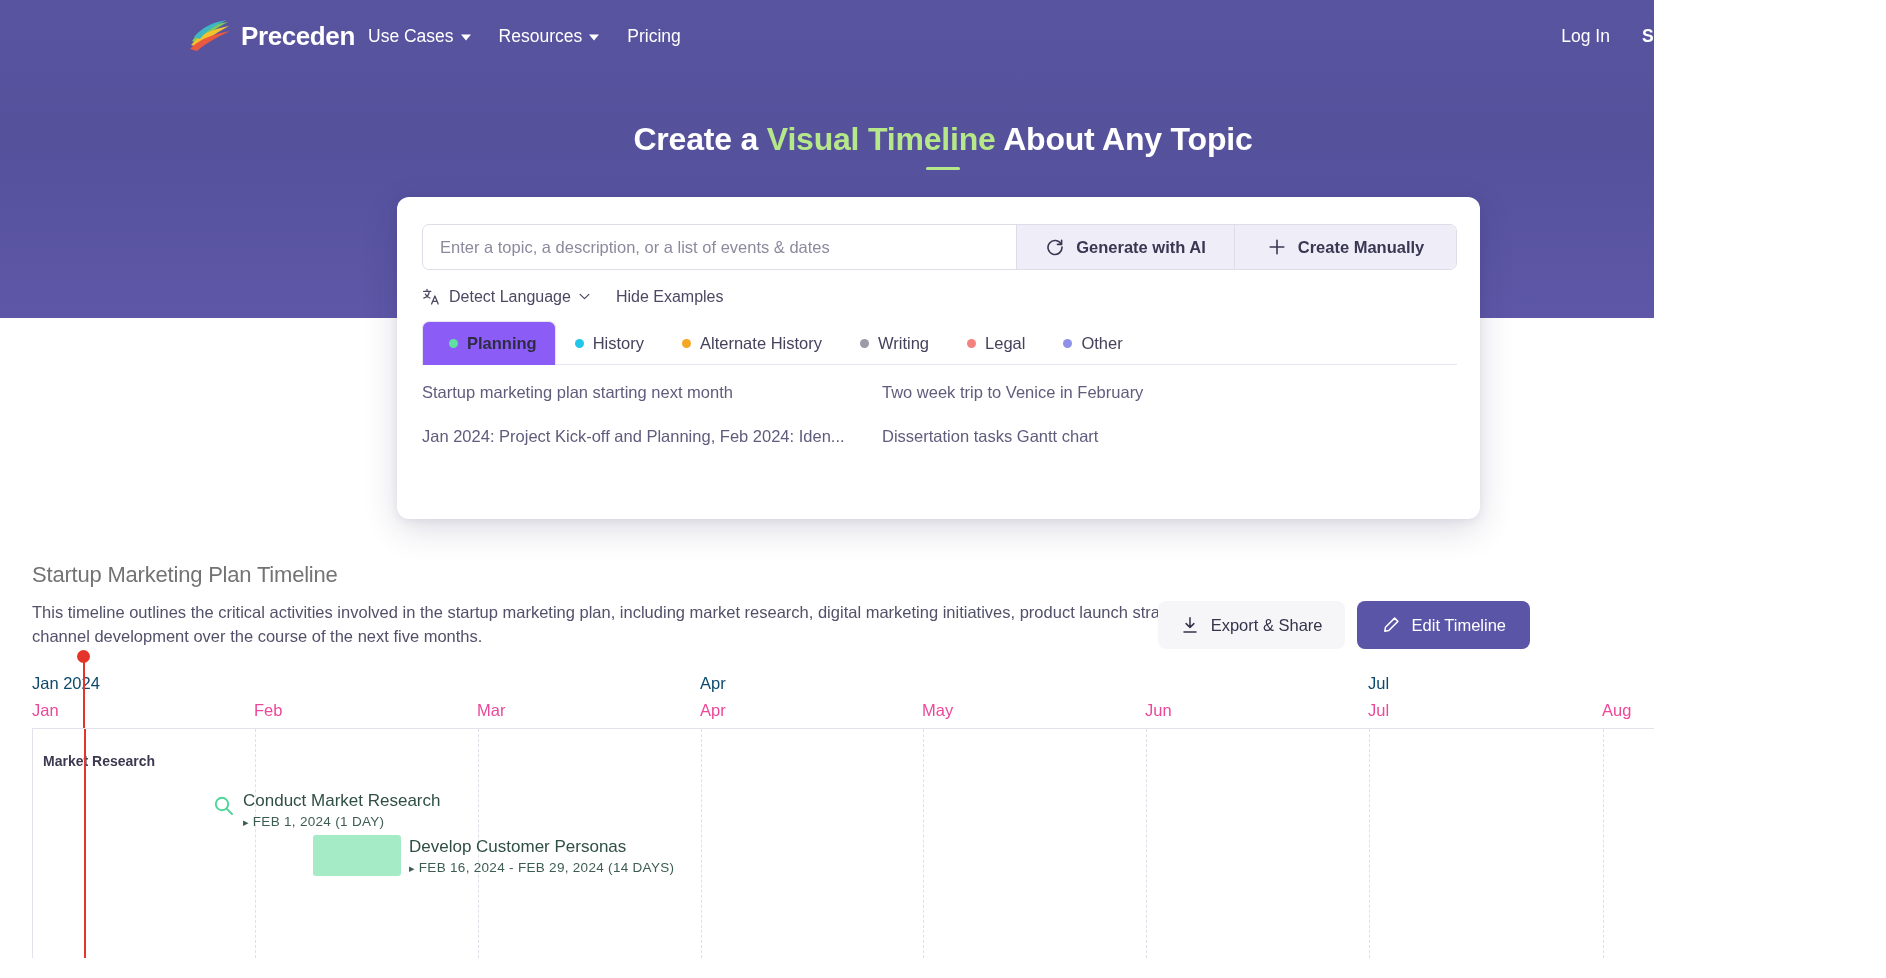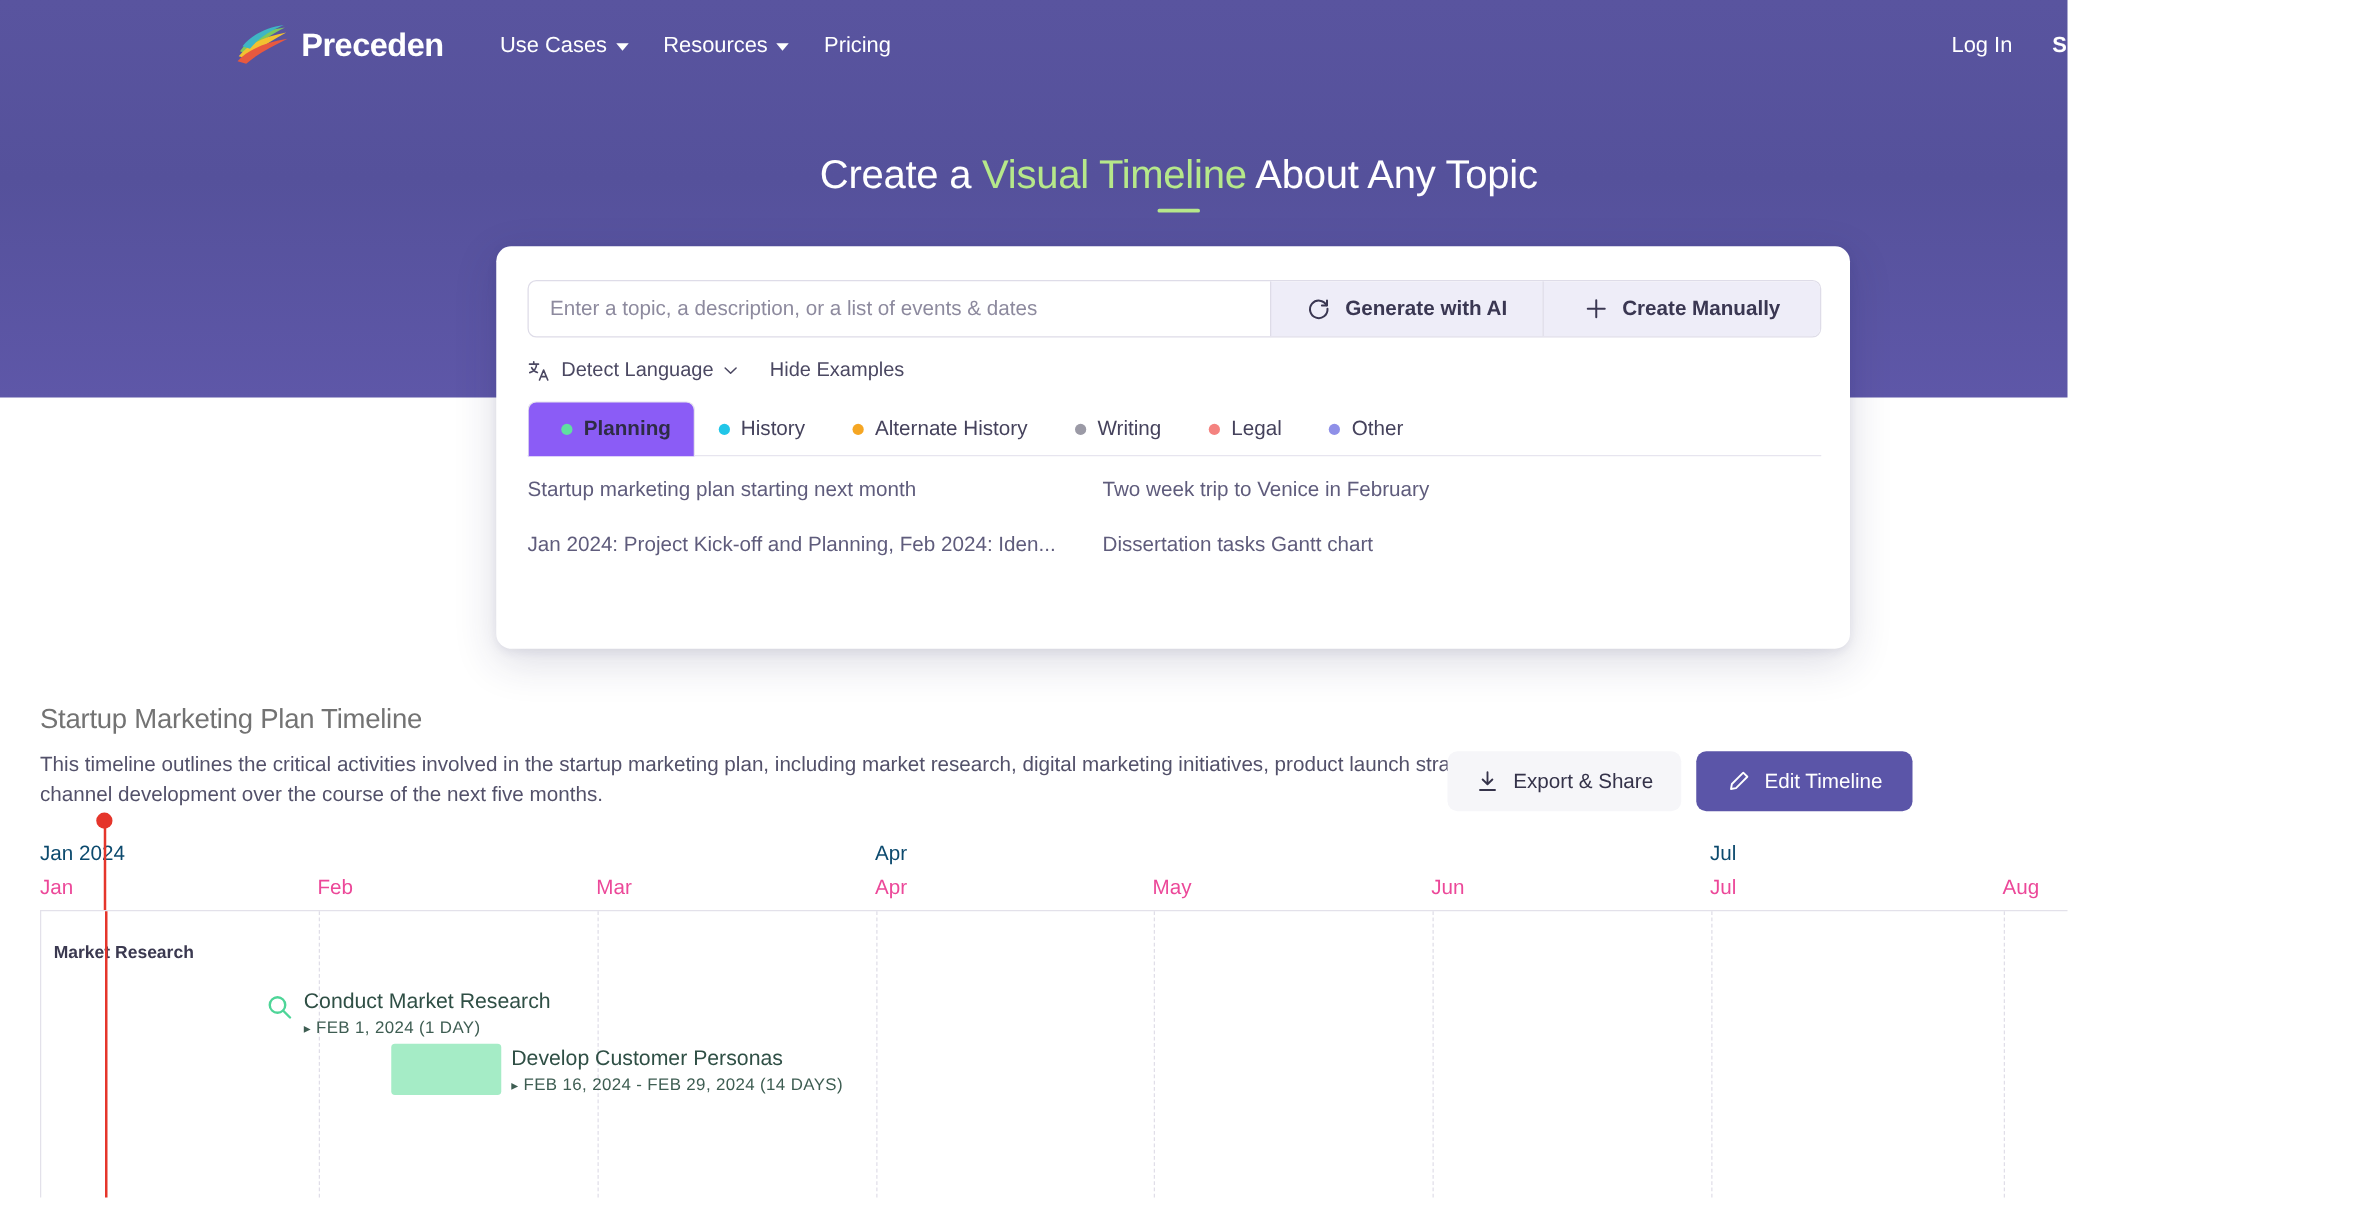--- a/index.html
+++ b/index.html
@@ -30,21 +30,21 @@
   .brand {
     position: absolute; left: 188px; top: 50%; transform: translateY(-50%);
     display: flex; align-items: center; gap: 9px; cursor: pointer;
   }
   .brand-mark { width: 44px; height: 32px; display: block; flex: 0 0 auto; }
   .brand-name {
     color: #ffffff; font-size: 26px; font-weight: 700; letter-spacing: -0.4px;
   }
   .nav-links {
     position: absolute; left: 368px; top: 50%; transform: translateY(-50%);
-    display: flex; align-items: center; gap: 28px; margin-left: 32px;
+    display: flex; align-items: center; gap: 28px;
   }
   .nav-link {
     color: #ffffff; font-size: 17.5px; font-weight: 400;
     display: flex; align-items: center; gap: 7px; cursor: pointer;
     white-space: nowrap;
   }
   .caret {
     width: 0; height: 0;
     border-left: 5px solid transparent; border-right: 5px solid transparent;
     border-top: 6px solid #ffffff; display: block; margin-top: 2px;
@@ -53,21 +53,21 @@
     position: absolute; right: 178px; top: 50%; transform: translateY(-50%);
     display: flex; align-items: center; gap: 32px;
   }
   .nav-right .nav-link { font-size: 17.5px; }
   .nav-signup { font-weight: 700; }
 
   
   .headline {
     position: absolute; top: 121px; left: 0; right: 0;
     text-align: center;
-    color: #ffffff; font-size: 32px; font-weight: 400; letter-spacing: -0.2px;
+    color: #ffffff; font-size: 32px; font-weight: 700; letter-spacing: -0.2px;
   }
   .headline .accent { color: #b6e88a; }
   .headline-rule {
     position: absolute; top: 167px; left: 50%; transform: translateX(-50%);
     width: 34px; height: 3px; background: #b6e88a; border-radius: 2px;
   }
 
   
   .card {
     position: absolute; top: 197px; left: 397px;

